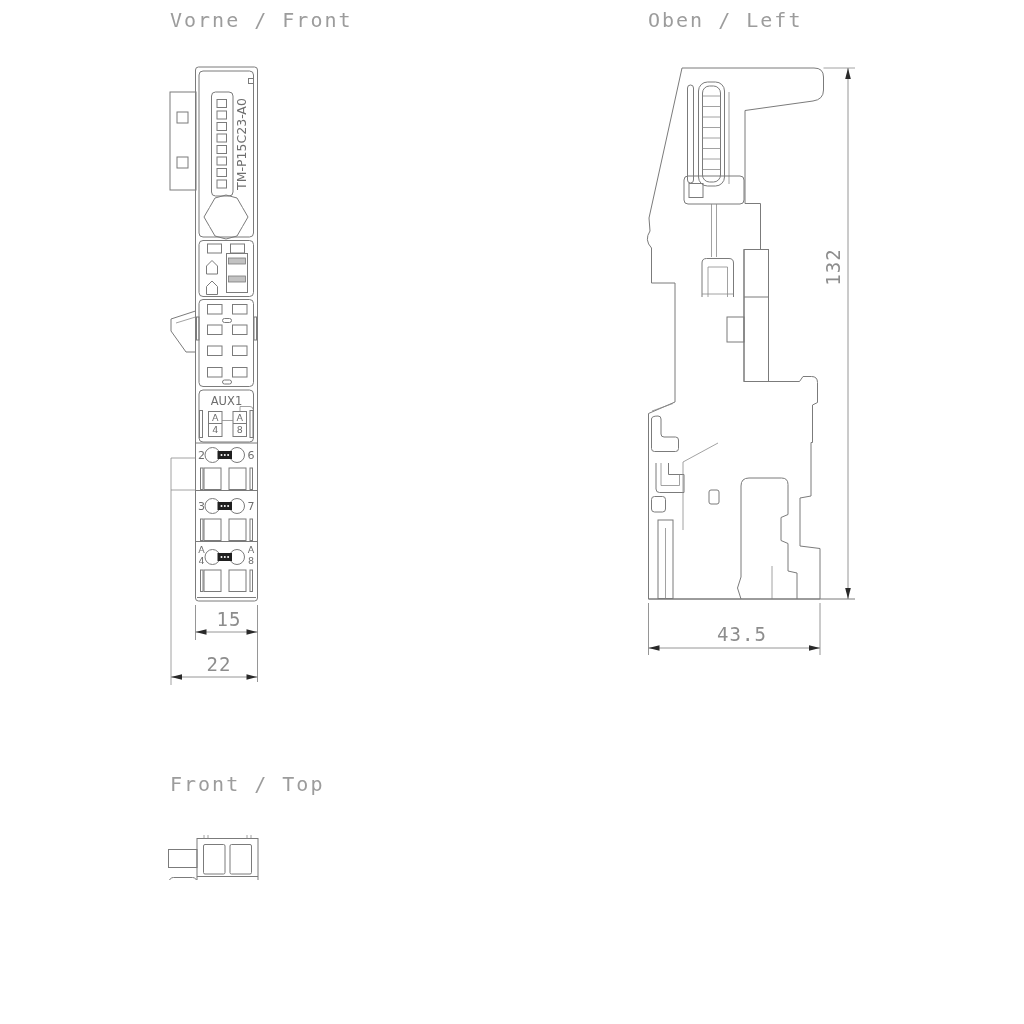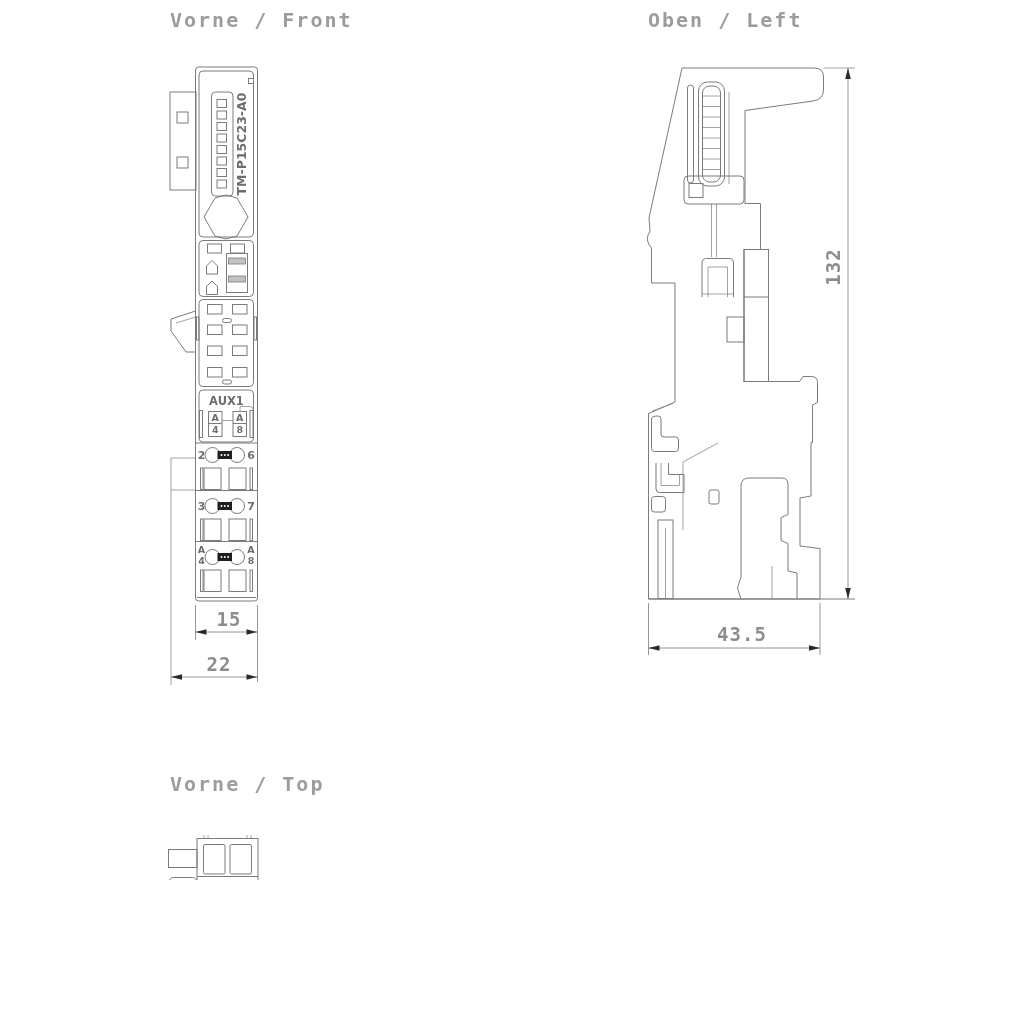--- a/index.html
+++ b/index.html
@@ -1,38 +1,38 @@
 <!DOCTYPE html>
 <html><head>
 <meta charset="utf-8">
 <style>
   html,body{margin:0;padding:0;background:#ffffff;}
   #canvas{position:relative;width:1024px;height:880px;background:#fff;overflow:hidden;
-          font-family:"DejaVu Sans",sans-serif;font-weight:bold;}
+          font-family:"DejaVu Sans",sans-serif;}
   .view-title{position:absolute;font-family:"DejaVu Sans Mono",monospace;font-size:20px;
               letter-spacing:2px;color:#9c9c9c;white-space:pre;}
   svg{position:absolute;}
   .ln{stroke:#7b7b7b;stroke-width:1;fill:none;}
   .lnthin{stroke:#8a8a8a;stroke-width:0.8;fill:none;}
   .dimln{stroke:#8a8a8a;stroke-width:0.9;fill:none;}
   .arrow{fill:#2a2a2a;stroke:none;}
   .dimtxt{font-family:"DejaVu Sans Mono",monospace;font-size:19px;fill:#8d8d8d;letter-spacing:1px;}
   .lbl{font-family:"DejaVu Sans",sans-serif;fill:#6e6e6e;}
   .hatch{fill:#c2c2c2;stroke:#7b7b7b;stroke-width:0.8;}
   .jumper{fill:#1f1f1f;stroke:none;}
   .dot{fill:#ffffff;stroke:none;}
 </style>
 </head>
 <body>
 
 <div id="canvas">
 
   <div class="view-title" style="left:170px;top:8px;">Vorne / Front</div>
   <div class="view-title" style="left:648px;top:8px;">Oben / Left</div>
-  <div class="view-title" style="left:170px;top:772px;">Vorne / Top</div>
+  <div class="view-title" style="left:170px;top:772px;">Front / Top</div>
 
   <svg style="left:160px;top:50px;" width="190" height="650" viewBox="160 50 190 650">
 
     <rect class="ln" x="195.5" y="67" width="62" height="534" rx="3"></rect>
     <line class="ln" x1="197" y1="597.5" x2="256" y2="597.5"></line>
 
     <g>
       <rect class="ln" x="170" y="92" width="26" height="98"></rect>
       <rect class="ln" x="177" y="112" width="11" height="11"></rect>
       <rect class="ln" x="177" y="157" width="11" height="11"></rect>

